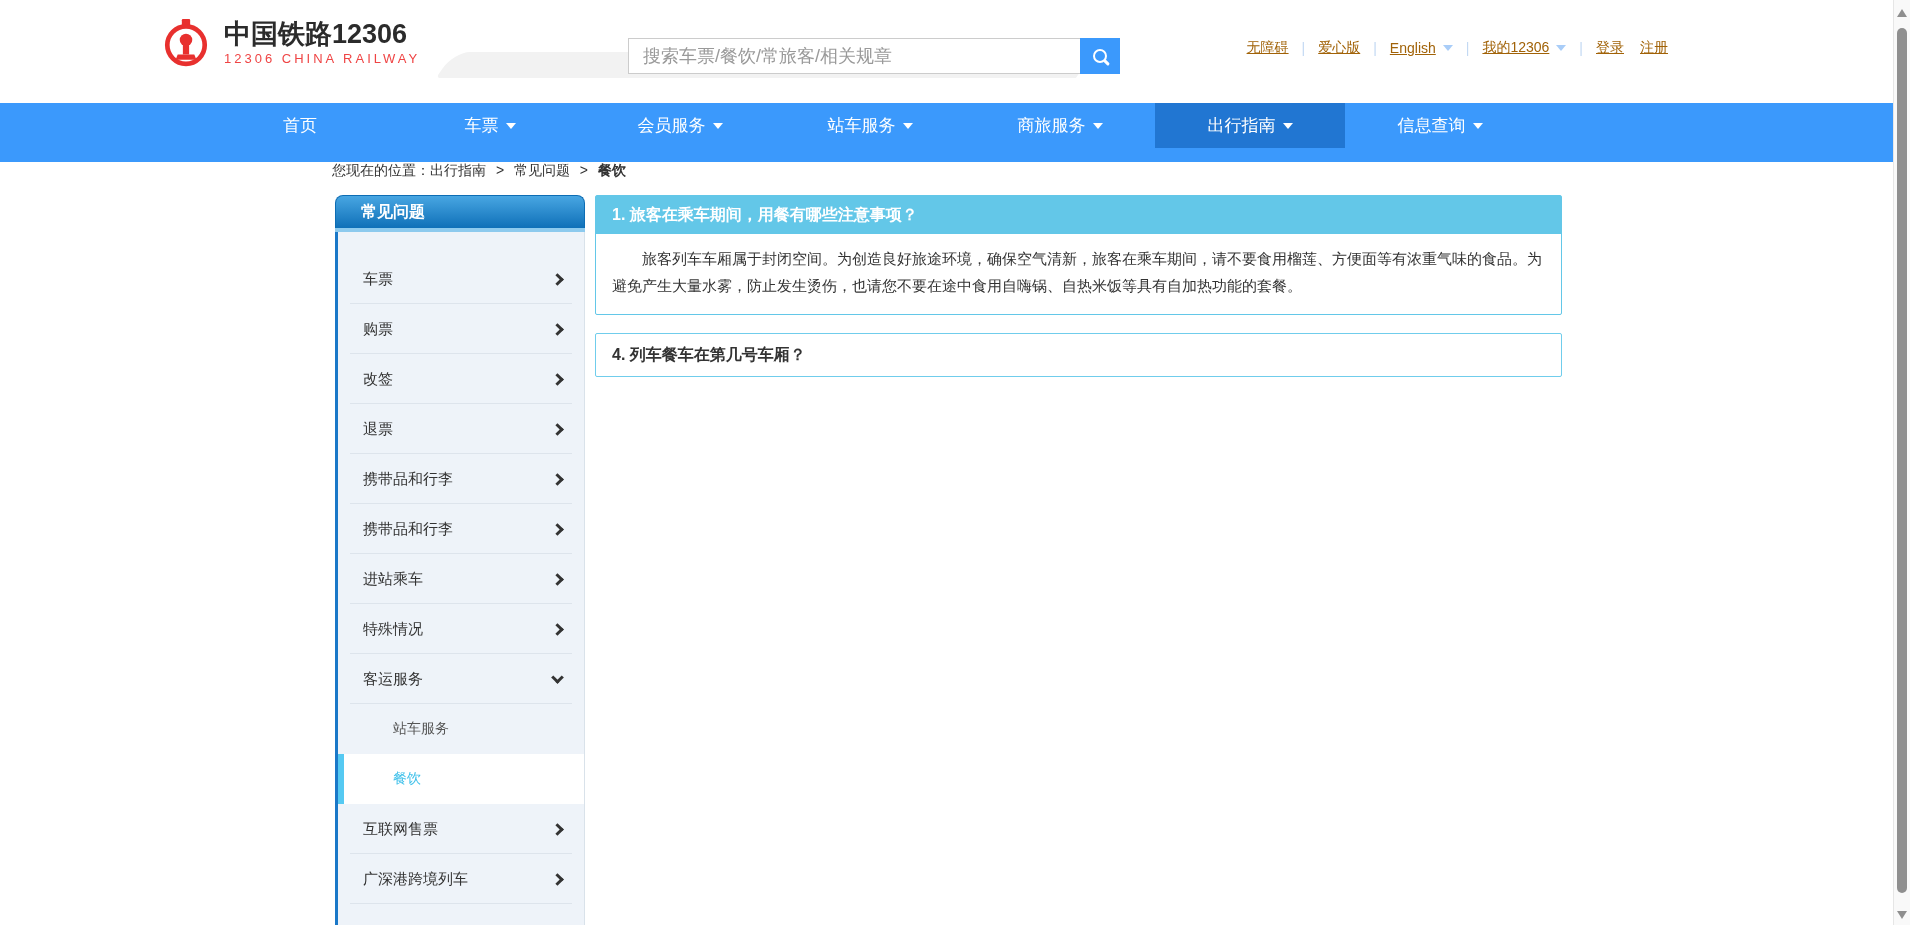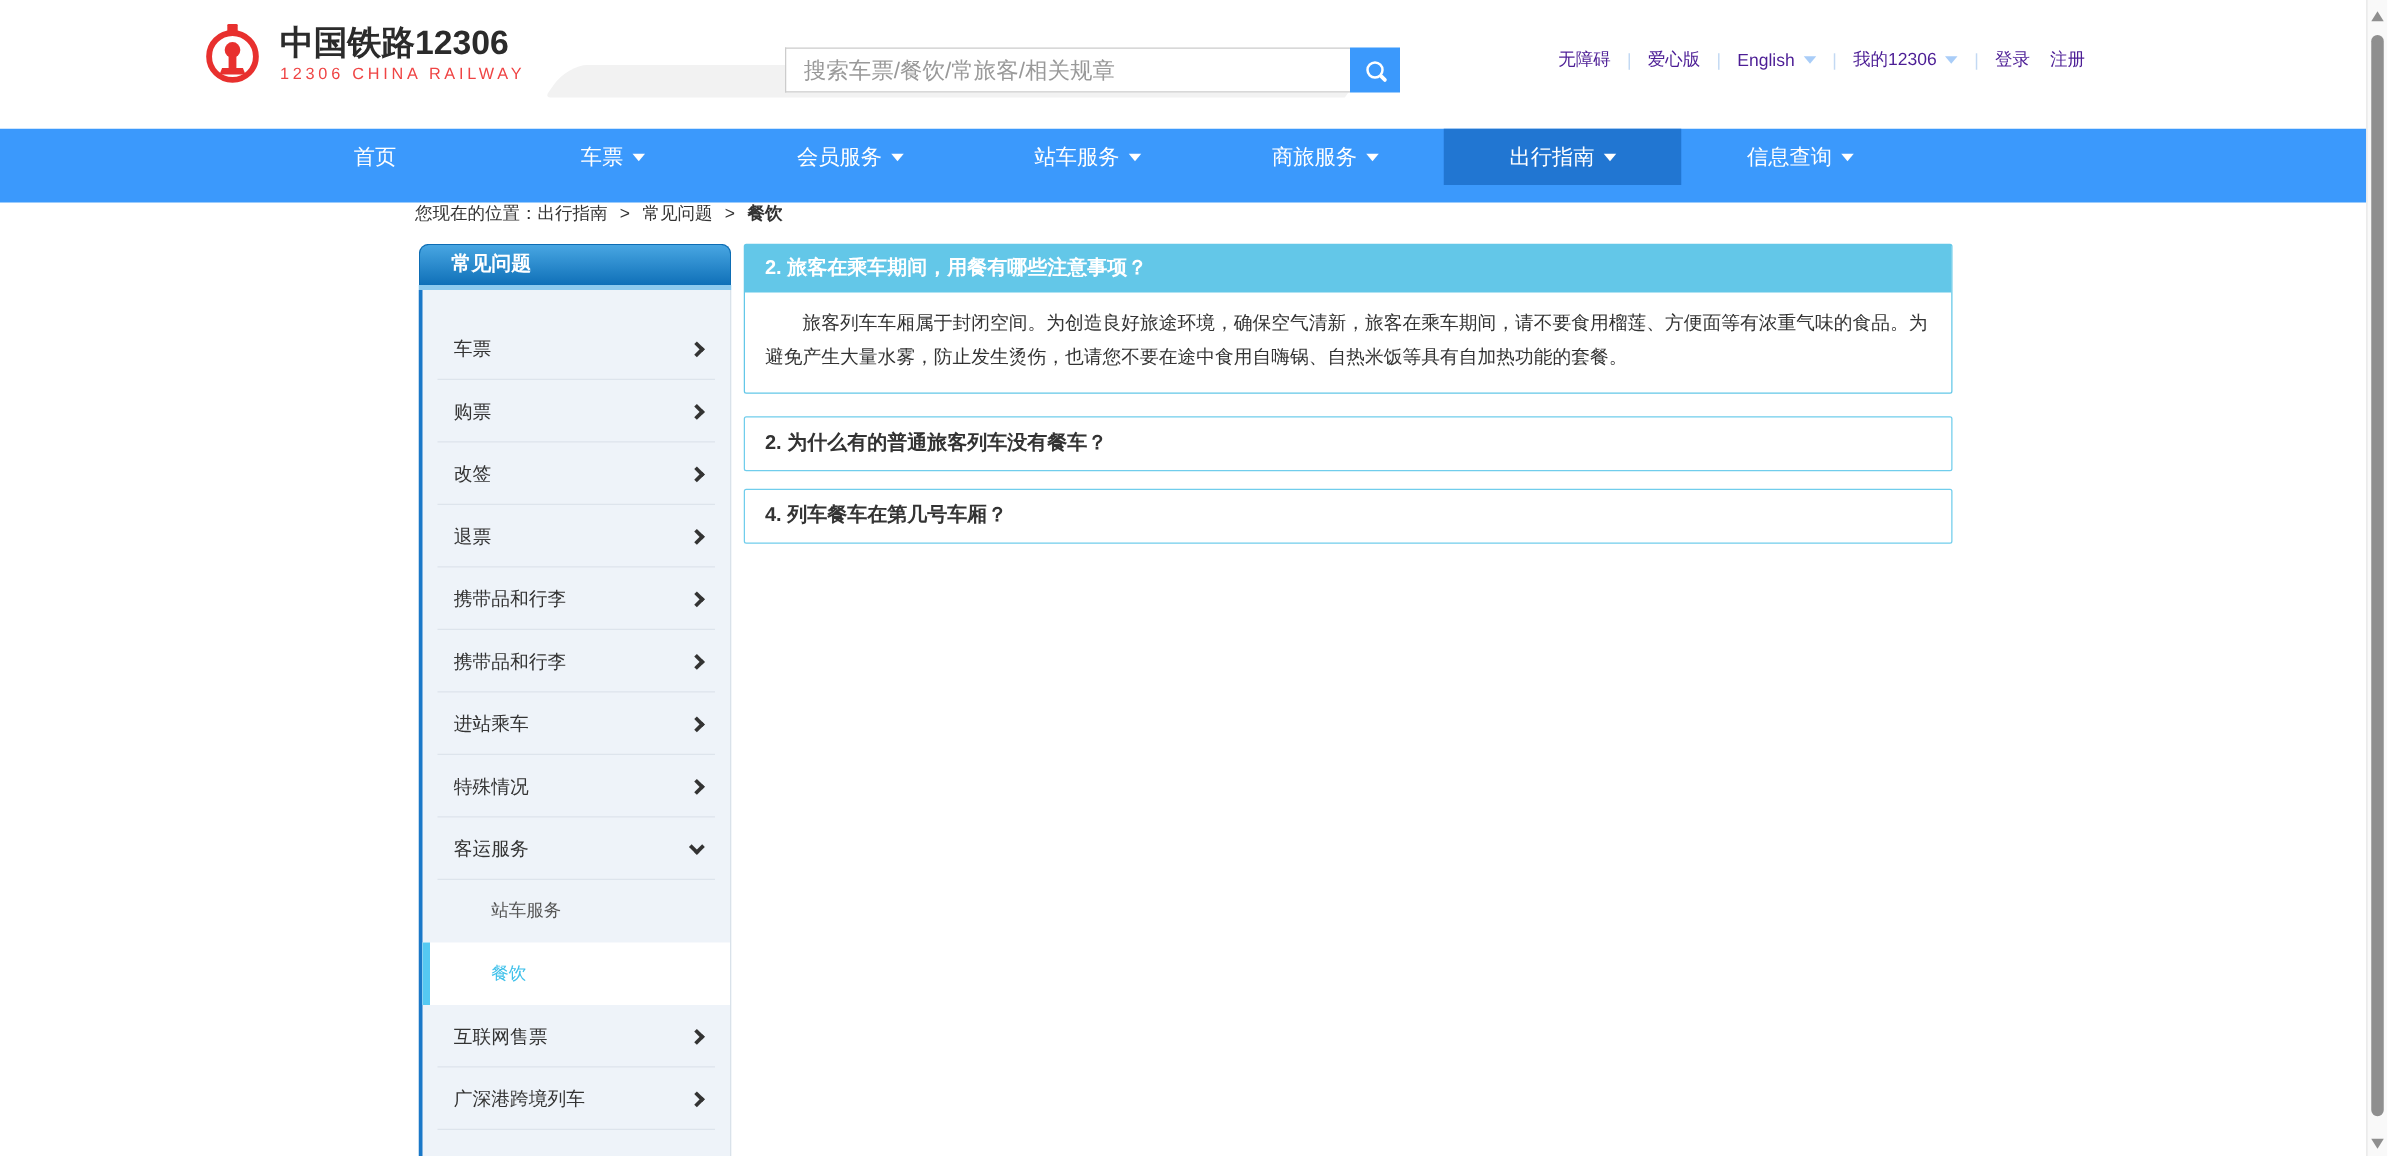--- a/index.html
+++ b/index.html
@@ -22,21 +22,21 @@
                   font-family:"Liberation Sans","DejaVu Sans",sans-serif; }
   .search-input::placeholder { color:#999; }
   .search-btn { width:40px; height:36px; background:#3b99fc; border:none; cursor:pointer;
                 display:flex; align-items:center; justify-content:center; }
   .mag { width:14px; height:14px; border:2px solid #fff; border-radius:50%; position:relative; display:block; }
   .mag::after { content:''; position:absolute; width:3px; height:7px; background:#fff;
                 right:-3px; bottom:-5px; transform:rotate(-45deg); border-radius:2px; }
 
   .top-links { position:absolute; right:225px; top:39px; display:flex; align-items:center;
                font-size:14px; color:#3b99fc; }
-  .top-links .lnk { color:#4c1d95; cursor:pointer; display:flex; align-items:center; white-space:nowrap; }
+  .top-links .lnk { color:#a16207; cursor:pointer; display:flex; align-items:center; white-space:nowrap;text-decoration:underline; }
   .top-links .sep { color:#c3d9f3; margin:0 13px; }
   .caret-blue { display:inline-block; width:0; height:0; border-left:5px solid transparent;
                 border-right:5px solid transparent; border-top:6px solid #a9cdf8; margin-left:7px; }
   .gap8 { width:16px; }
 
   
   .nav { position:absolute; left:0; top:103px; width:1893px; height:59px; background:#3b99fc; }
   .nav-inner { position:absolute; left:205px; top:0; height:45px; display:flex; }
   .nav-item { width:190px; height:45px; display:flex; align-items:center; justify-content:center;
               color:#fff; font-size:17px; cursor:pointer; }
@@ -235,25 +235,22 @@
       </div>
       <div class="side-item main divider">
         <span>广深港跨境列车</span>
         <span class="chev-right"></span>
       </div>
     </div>
   </div>
 
   <div class="content">
     <div class="faq-box expanded">
-      <div class="faq-q-header">2. 旅客在乘车期间，用餐有哪些注意事项？</div>
+      <div class="faq-q-header">1. 旅客在乘车期间，用餐有哪些注意事项？</div>
       <div class="faq-answer">旅客列车车厢属于封闭空间。为创造良好旅途环境，确保空气清新，旅客在乘车期间，请不要食用榴莲、方便面等有浓重气味的食品。为避免产生大量水雾，防止发生烫伤，也请您不要在途中食用自嗨锅、自热米饭等具有自加热功能的套餐。</div>
-    </div>
-    <div class="faq-box">
-      <div class="faq-q-row">2. 为什么有的普通旅客列车没有餐车？</div>
     </div>
     <div class="faq-box">
       <div class="faq-q-row">4. 列车餐车在第几号车厢？</div>
     </div>
   </div>
 
   <div class="scrollbar">
     <div class="sb-up"></div>
     <div class="sb-thumb"></div>
     <div class="sb-down"></div>

